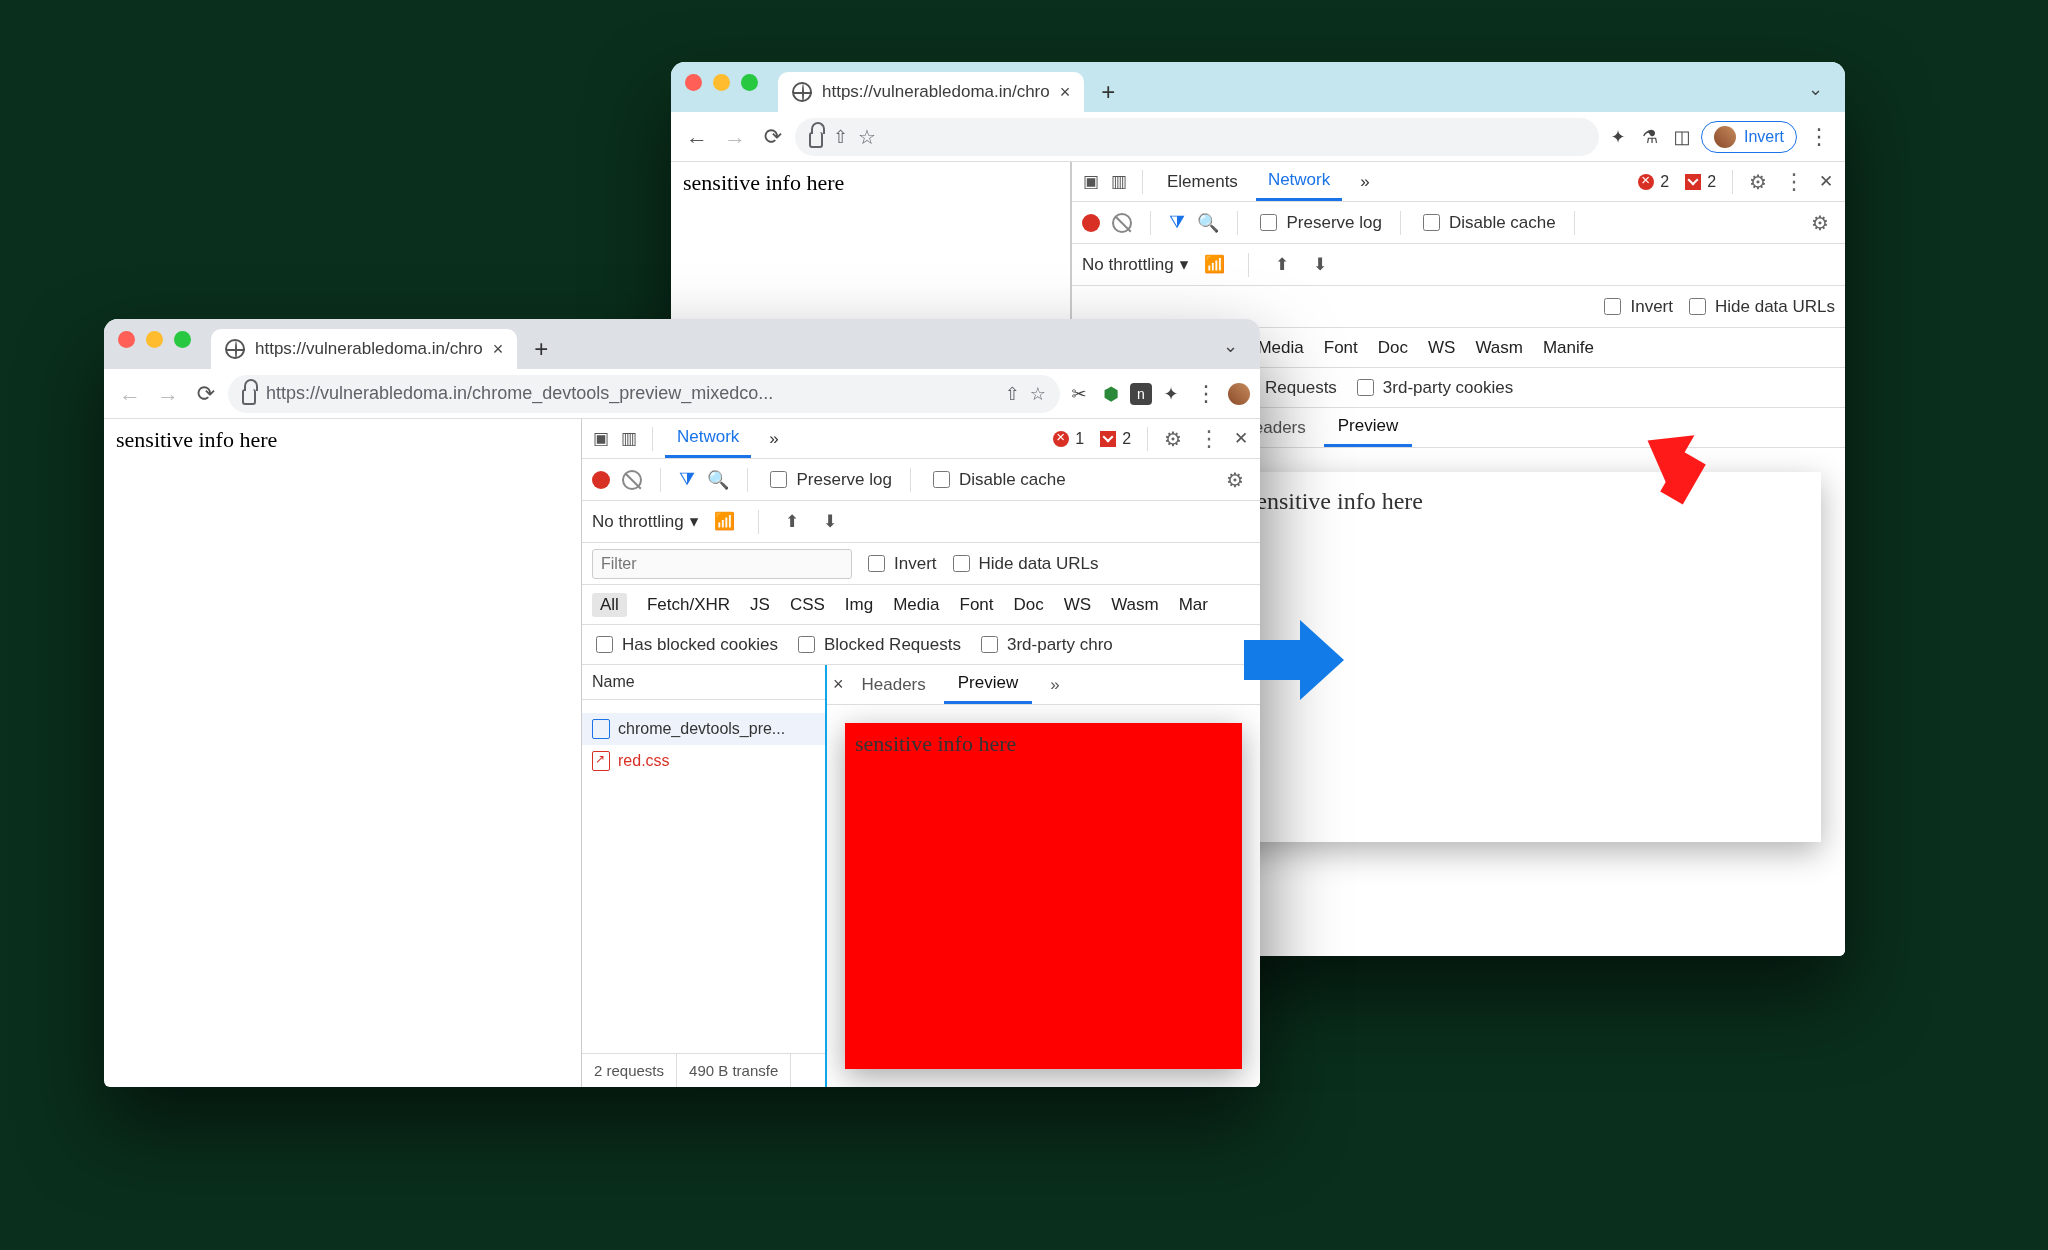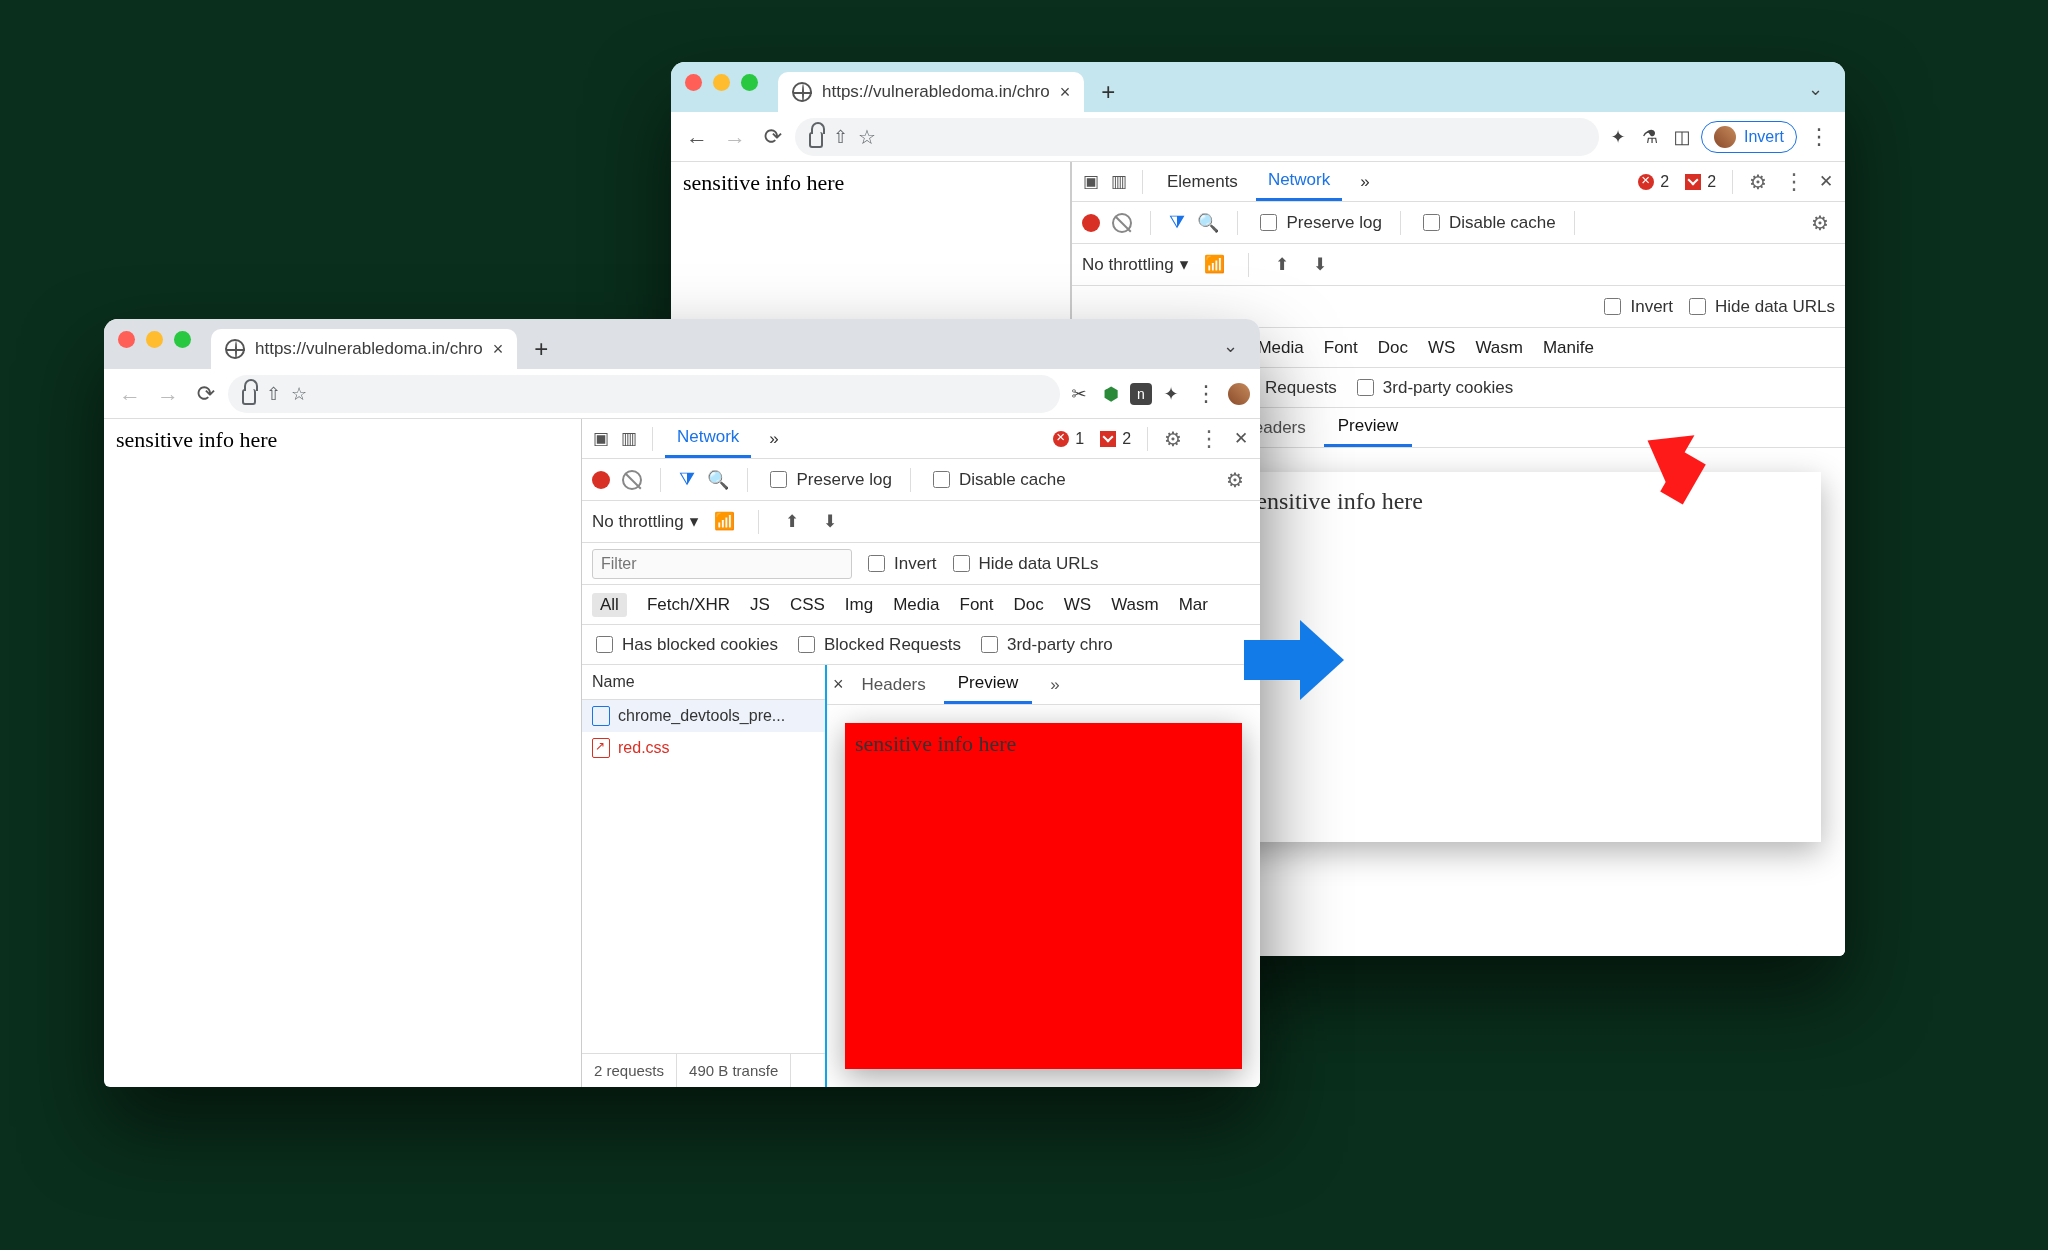--- a/index.html
+++ b/index.html
@@ -99,21 +99,21 @@
   .type-btn.sel { background:#e5e5e5; padding:2px 8px; border-radius:3px;}
   .block-row { min-height:40px; padding:4px 10px; gap:16px; flex-wrap:wrap;}
   .netbody { display:flex; flex:1; overflow:hidden;}
   .namecol { width:245px; border-right:2px solid #0ea5e9; display:flex; flex-direction:column;}
   .namecol .hdr{ padding:8px 10px; border-bottom:1px solid #ddd; font-size:16px; color:#333;}
   .req { padding:6px 10px; display:flex; align-items:center; gap:8px; font-size:16px; cursor:pointer;}
   .req .fi{ width:18px; height:20px; border:1.5px solid #1a73e8; border-radius:2px; position:relative;}
   .req.err { color:#d93025;}
   .req.err .fi{ border-color:#d93025;}
   .req.err .fi::before{ content:"↗"; color:#d93025; font-size:12px; position:absolute; left:2px; top:0;}
-  .req.sel { background:#eef3fb;}
+  .req.sel { background:#eef3fb;margin-top:13px;}
   .status-row { border-top:1px solid #ddd; font-size:15px; color:#555; display:flex;}
   .status-row span{ padding:8px 12px; border-right:1px solid #ddd;}
   .detailcol{ flex:1; display:flex; flex-direction:column;}
   .detail-tabs{ display:flex; align-items:center; border-bottom:1px solid #ddd; height:40px; padding:0 6px; gap:4px;}
   .dtab{ padding:0 14px; height:39px; display:flex; align-items:center; font-size:17px; color:#555; cursor:pointer;}
   .dtab.active{ color:#111; border-bottom:3px solid #1a73e8;}
   .preview-pane{ flex:1; padding:18px; overflow:hidden;}
   .preview-box{ width:100%; height:100%; box-shadow:0 8px 30px rgba(0,0,0,0.35); padding:8px 10px; font-family:"Times New Roman",serif; font-size:22px; }
   .right-preview-wrap{ flex:1; padding:24px;}
   .right-preview{ background:#fff; box-shadow:0 10px 30px rgba(0,0,0,0.3); padding:16px; height:370px; font-family:"Times New Roman",serif; font-size:24px;}
@@ -303,20 +303,21 @@
     </div>
     <div class="new-tab">+</div>
     <div class="caret-down">⌄</div>
   </div>
   <div class="toolbar">
     <div class="tb-btn dim">←</div>
     <div class="tb-btn dim">→</div>
     <div class="tb-btn">⟳</div>
     <div class="omnibox">
       <span class="lock-icon"></span>
+      <span class="omnibox-text">https://vulnerabledoma.in/chrome_devtools_preview_mixedco...</span>
       <span>⇧</span>
       <span>☆</span>
     </div>
     <div class="ext-icon">✂</div>
     <div class="ext-icon" style="color:#2a8a3a;">⬢</div>
     <div class="ext-icon" style="background:#444;color:#fff;border-radius:4px;width:22px;height:22px;font-size:14px;">n</div>
     <div class="ext-icon">✦</div>
     <div class="tb-btn">⋮</div>
     <span class="avatar"></span>
   </div>

